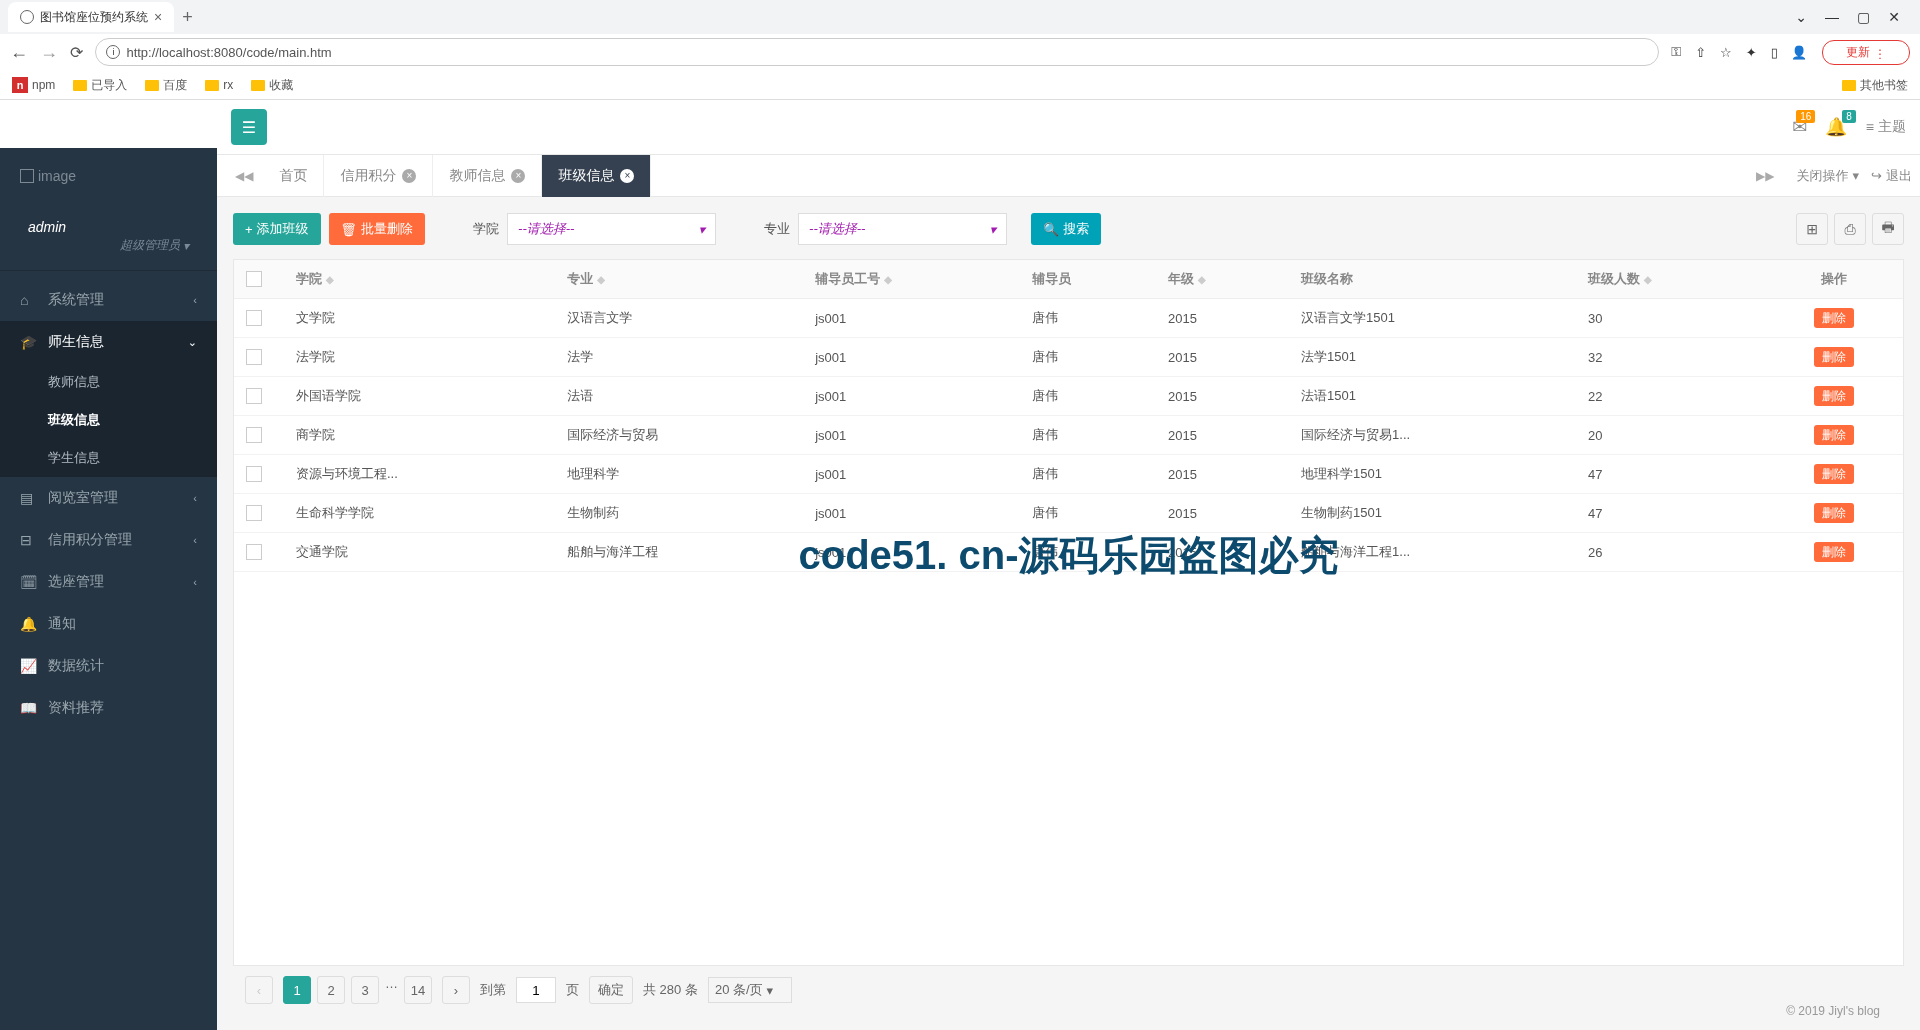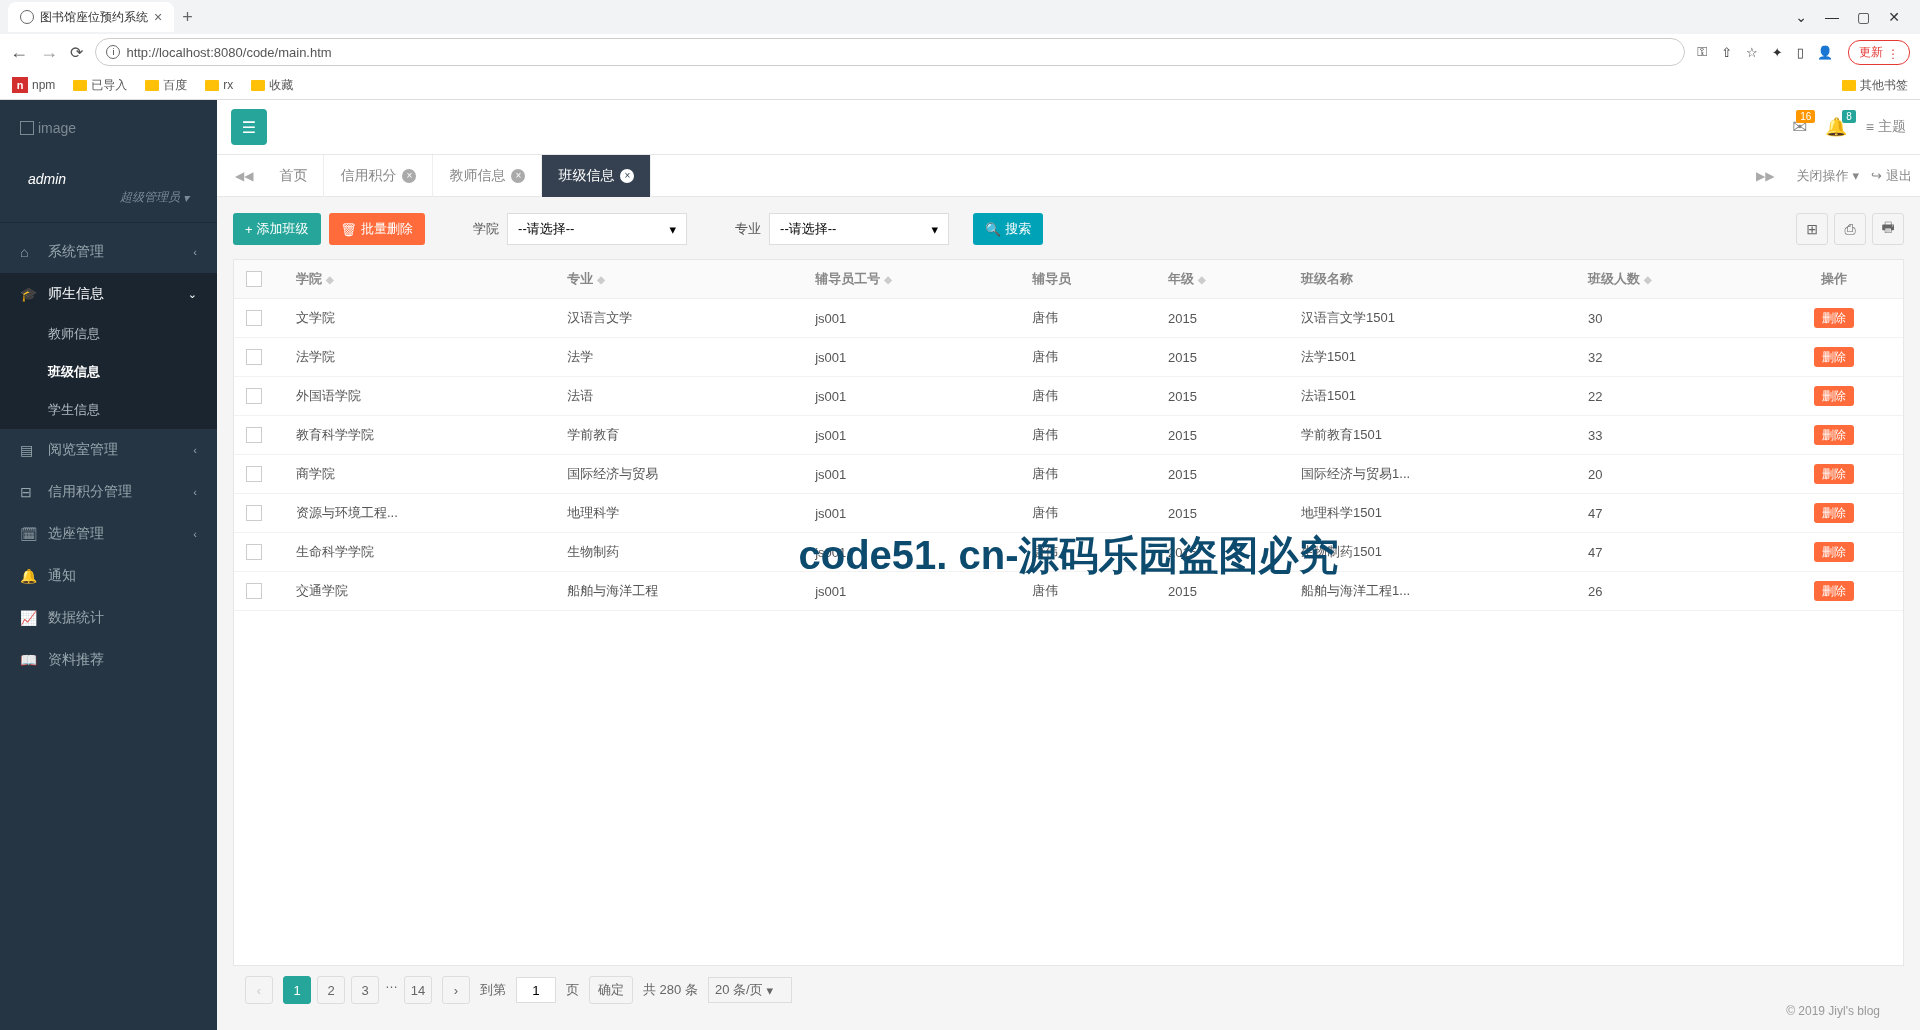--- a/index.html
+++ b/index.html
@@ -12,29 +12,29 @@
 .new-tab { margin-left: 8px; font-size: 18px; color: #666; cursor: pointer; }
 .win-ctrl { margin-left: auto; display: flex; gap: 18px; padding-right: 12px; font-size: 14px; color: #333; }
 .addr-bar { height: 36px; display: flex; align-items: center; padding: 0 10px; gap: 12px; }
 .nav-arrow { font-size: 18px; color: #999; cursor: pointer; }
 .nav-arrow.active { color: #555; }
 .reload { font-size: 16px; color: #555; cursor: pointer; }
 .url-box { flex: 1; height: 28px; border: 1px solid #ccc; border-radius: 14px; display: flex; align-items: center; padding: 0 10px; gap: 6px; }
 .url-info { width: 14px; height: 14px; border: 1px solid #666; border-radius: 50%; font-size: 9px; display: flex; align-items: center; justify-content: center; }
 .url-text { font-size: 13px; color: #555; }
 .addr-icons { display: flex; gap: 14px; align-items: center; }
-.update-btn { border: 1px solid #e53935; color: #e53935; padding: 3px 10px; border-radius: 12px; font-size: 12px; cursor: pointer; display: flex; align-items: flex-end; gap: 4px; }
+.update-btn { border: 1px solid #e53935; color: #e53935; padding: 3px 23px; border-radius: 12px; font-size: 12px; cursor: pointer; display: flex; align-items: flex-end; gap: 4px; }
 .bookmarks { height: 30px; display: flex; align-items: center; padding: 0 12px; gap: 18px; font-size: 12px; color: #555; }
 .bm-item { display: flex; align-items: center; gap: 4px; cursor: pointer; }
 .bm-icon-n { width: 16px; height: 16px; background: #d32f2f; color: #fff; font-size: 11px; font-weight: bold; display: flex; align-items: center; justify-content: center; }
 .bm-folder { width: 14px; height: 11px; background: #ffc107; border-radius: 1px; }
 .bm-right { margin-left: auto; }
 
 .app { display: flex; height: calc(100vh - 100px); }
-.sidebar { width: 217px; background: #263544; color: #98a6ad; display: flex; flex-direction: column; }
+.sidebar { width: 217px; background: #263544; color: #98a6ad; display: flex; flex-direction: column; margin-top: 48px; }
 .sb-logo { height: 55px; display: flex; align-items: center; padding: 0 20px; font-size: 14px; color: #7d8a94; }
 .sb-logo-box { width: 14px; height: 14px; border: 1px solid #7d8a94; margin-right: 4px; }
 .sb-user { padding: 16px 28px; border-bottom: 1px solid #1e2a36; font-style: italic; }
 .sb-user-name { color: #fff; font-size: 14px; }
 .sb-user-role { font-size: 12px; color: #7a8a99; margin-top: 2px; display: flex; align-items: center; gap: 3px; justify-content: flex-end; }
 .sb-menu { flex: 1; overflow-y: auto; padding-top: 8px; }
 .sb-item { display: flex; align-items: center; padding: 12px 20px; cursor: pointer; color: #98a6ad; font-size: 14px; }
 .sb-item.expanded { background: #1a2530; color: #fff; }
 .sb-icon { width: 18px; margin-right: 10px; font-size: 14px; }
 .sb-chevron { margin-left: auto; font-size: 11px; }
@@ -60,21 +60,21 @@
 .tn-right { margin-left: auto; display: flex; align-items: center; gap: 12px; color: #888; font-size: 13px; }
 .tn-action { display: flex; align-items: center; gap: 4px; cursor: pointer; }
 
 .content { flex: 1; padding: 16px; overflow: hidden; display: flex; flex-direction: column; position: relative; }
 .toolbar { display: flex; align-items: center; gap: 8px; margin-bottom: 14px; }
 .btn { padding: 7px 12px; border-radius: 3px; font-size: 13px; cursor: pointer; display: flex; align-items: center; gap: 4px; }
 .btn-green { background: #26a69a; color: #fff; }
 .btn-orange { background: #ff6b3a; color: #fff; }
 .btn-teal { background: #00a2b7; color: #fff; }
 .filter-label { font-size: 13px; color: #555; margin-left: 40px; }
-.select { height: 32px; width: 180px; border: 1px solid #ddd; background: #fff; padding: 0 10px; display: flex; align-items: center; justify-content: space-between; color: #000000; font-size: 13px; cursor: pointer; }
+.select { height: 32px; width: 209px; border: 1px solid #ddd; background: #fff; padding: 0 10px; display: flex; align-items: center; justify-content: space-between; color: #a21caf; font-size: 13px; cursor: pointer; font-style: italic; }
 .tb-icons { margin-left: auto; display: flex; gap: 6px; }
 .tb-icon { width: 32px; height: 32px; border: 1px solid #ddd; border-radius: 3px; display: flex; align-items: center; justify-content: center; color: #666; cursor: pointer; font-size: 14px; }
 
 .table-wrap { flex: 1; background: #fff; border: 1px solid #e7e7e7; overflow: hidden; display: flex; flex-direction: column; }
 .table { width: 100%; border-collapse: collapse; }
 .table th { background: #fafafa; padding: 10px 12px; text-align: left; font-weight: bold; color: #888; font-size: 13px; border-bottom: 1px solid #eee; }
 .table td { padding: 10px 12px; border-bottom: 1px solid #f2f2f2; font-size: 13px; color: #555; }
 .checkbox { width: 16px; height: 16px; border: 1px solid #ccc; background: #fff; cursor: pointer; }
 .sort { color: #ccc; font-size: 10px; margin-left: 4px; }
 .btn-del { background: #ff6b3a; color: #fff; padding: 3px 8px; border-radius: 3px; font-size: 12px; cursor: pointer; }
@@ -348,33 +348,20 @@
                 <td>唐伟</td>
                 <td>2015</td>
                 <td>法语1501</td>
                 <td>22</td>
                 <td style="text-align: center;"><span class="btn-del">删除</span></td>
               </tr>
               <tr>
                 <td>
                   <div class="checkbox"></div>
                 </td>
-                <td>教育科学学院</td>
-                <td>学前教育</td>
-                <td>js001</td>
-                <td>唐伟</td>
-                <td>2015</td>
-                <td>学前教育1501</td>
-                <td>33</td>
-                <td style="text-align: center;"><span class="btn-del">删除</span></td>
-              </tr>
-              <tr>
-                <td>
-                  <div class="checkbox"></div>
-                </td>
                 <td>商学院</td>
                 <td>国际经济与贸易</td>
                 <td>js001</td>
                 <td>唐伟</td>
                 <td>2015</td>
                 <td>国际经济与贸易1...</td>
                 <td>20</td>
                 <td style="text-align: center;"><span class="btn-del">删除</span></td>
               </tr>
               <tr>

